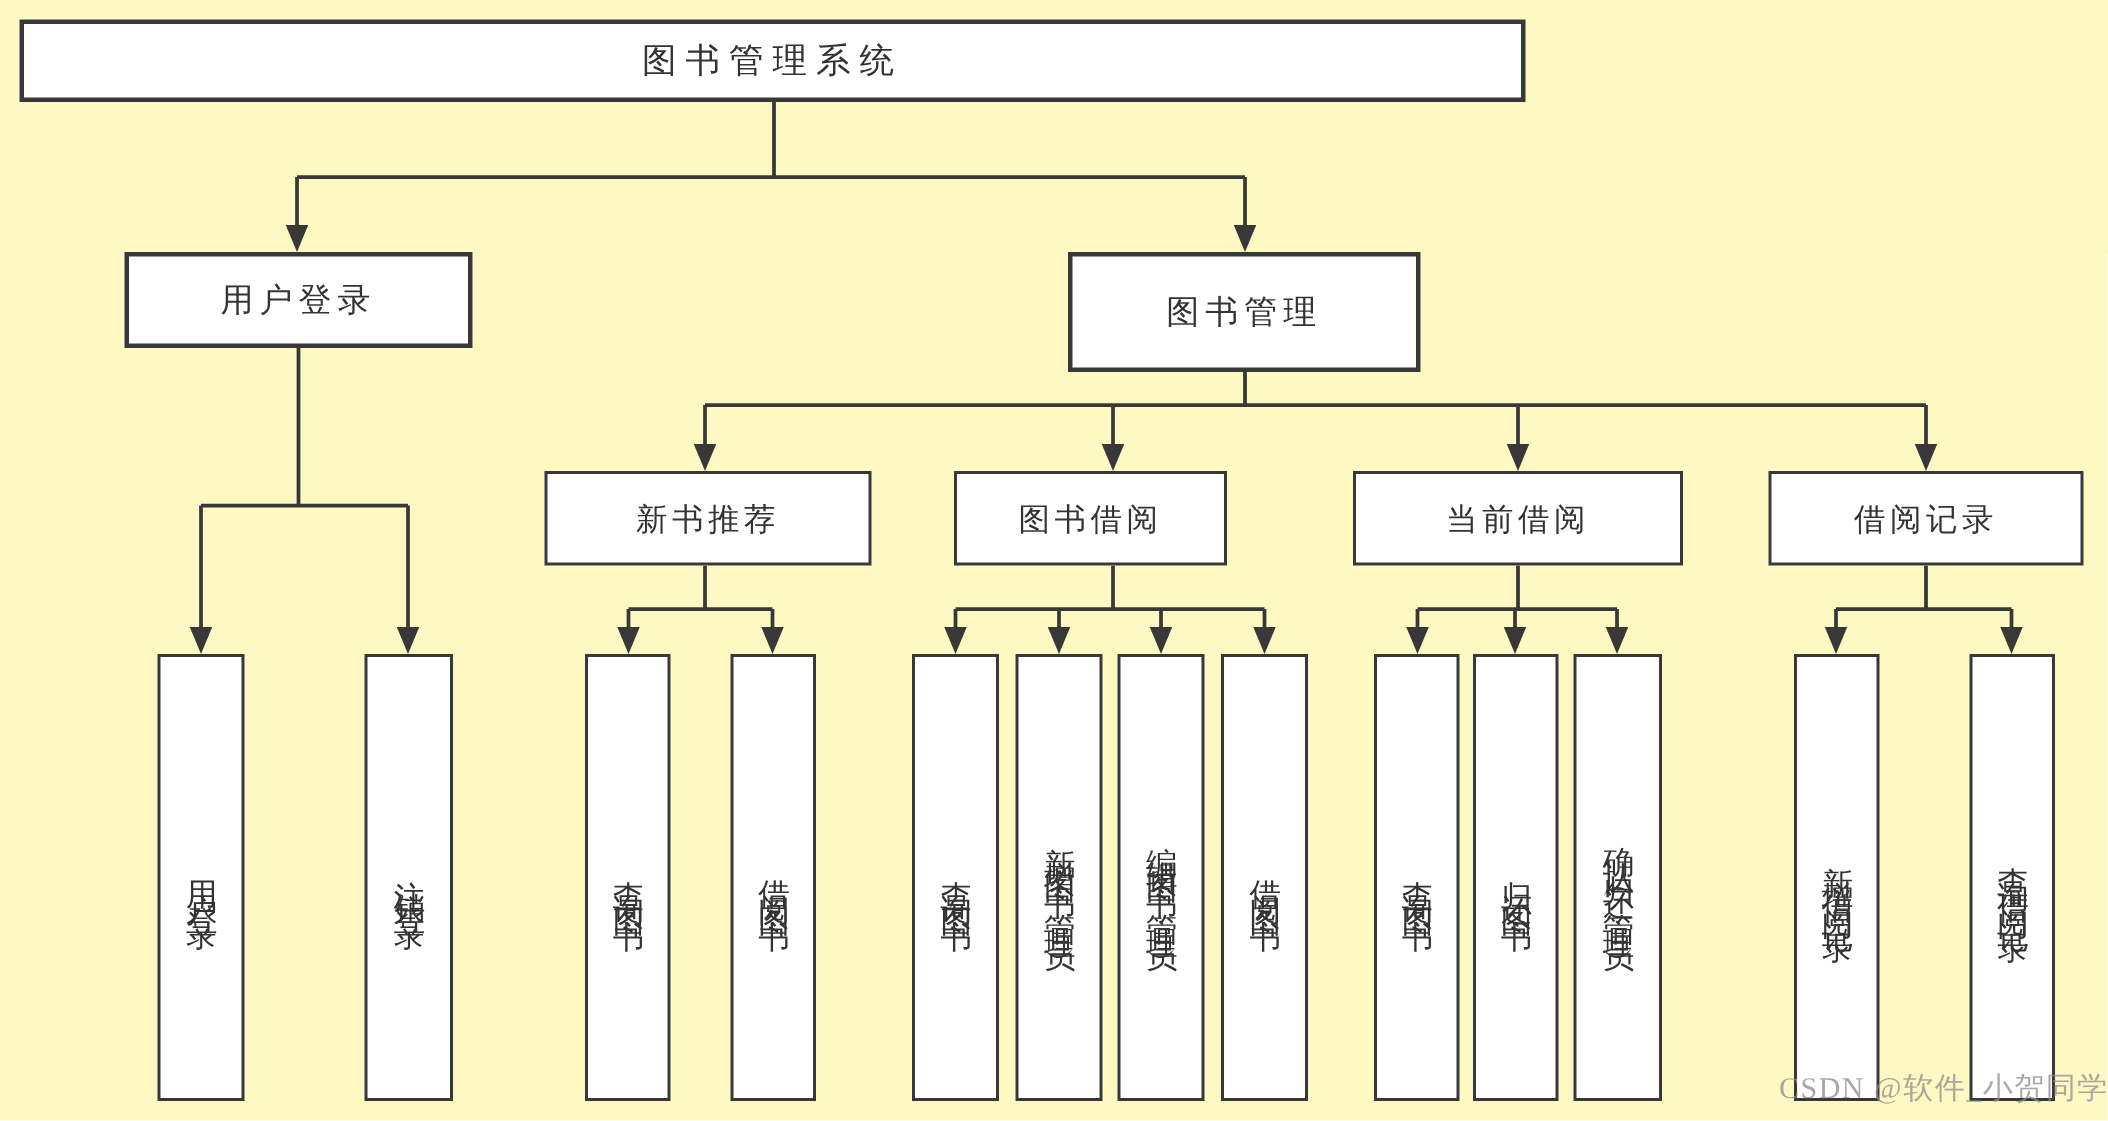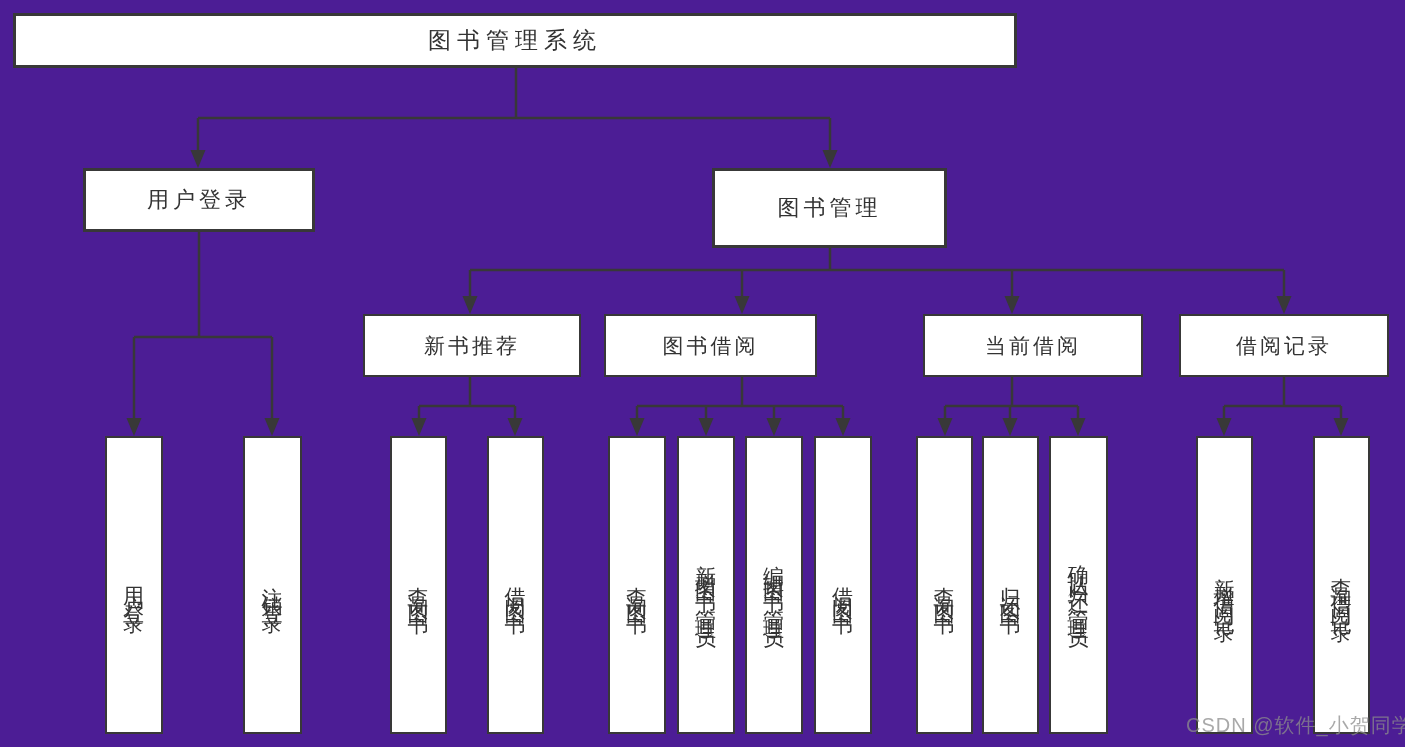--- a/index.html
+++ b/index.html
@@ -1,21 +1,21 @@
 <!DOCTYPE html>
 <html><head>
 <meta charset="utf-8">
 <style>
   html, body { margin: 0; padding: 0; background: #ffffff; }
   .canvas {
     position: relative;
     width: 1405px;
     height: 747px;
-    background: #4c1d95;
-    font-family: Liberation Sans, sans-serif;
+    background: #fef9c3;
+    font-family: Liberation Serif, serif;
     overflow: hidden;
   }
   .edges {
     position: absolute;
     left: 0; top: 0;
     width: 1405px; height: 747px;
     pointer-events: none;
   }
   .node {
     position: absolute;
@@ -118,22 +118,22 @@
         <polygon points="1333.5,418 1348.5,418 1341,436"></polygon>
     </g>
   </svg>
 
   <div class="node lvl1" style="left:13px; top:13px; width:1004px; height:55px;">图书管理系统</div>
 
   <div class="node lvl2" style="left:83px; top:168px; width:232px; height:64px;">用户登录</div>
   <div class="node lvl2" style="left:712px; top:168px; width:235px; height:80px;">图书管理</div>
 
   <div class="node lvl3" style="left:363px; top:314px; width:218px; height:63px;">新书推荐</div>
-  <div class="node lvl3" style="left:604px; top:314px; width:213px; height:63px;">图书借阅</div>
-  <div class="node lvl3" style="left:902px; top:314px; width:220px; height:63px;margin-left:21px;">当前借阅</div>
+  <div class="node lvl3" style="left:636px; top:314px; width:182px; height:63px;">图书借阅</div>
+  <div class="node lvl3" style="left:902px; top:314px; width:220px; height:63px;">当前借阅</div>
   <div class="node lvl3" style="left:1179px; top:314px; width:210px; height:63px;">借阅记录</div>
 
   <div class="node leaf" style="left:105px; top:436px; width:58px; height:298px;">用户登录</div>
   <div class="node leaf" style="left:243px; top:436px; width:59px; height:298px;">注销登录</div>
 
   <div class="node leaf" style="left:390px; top:436px; width:57px; height:298px;">查询图书</div>
   <div class="node leaf" style="left:487px; top:436px; width:57px; height:298px;">借阅图书</div>
 
   <div class="node leaf" style="left:608px; top:436px; width:58px; height:298px;">查询图书</div>
   <div class="node leaf" style="left:677px; top:436px; width:58px; height:298px;">新增图书（管理员）</div>

